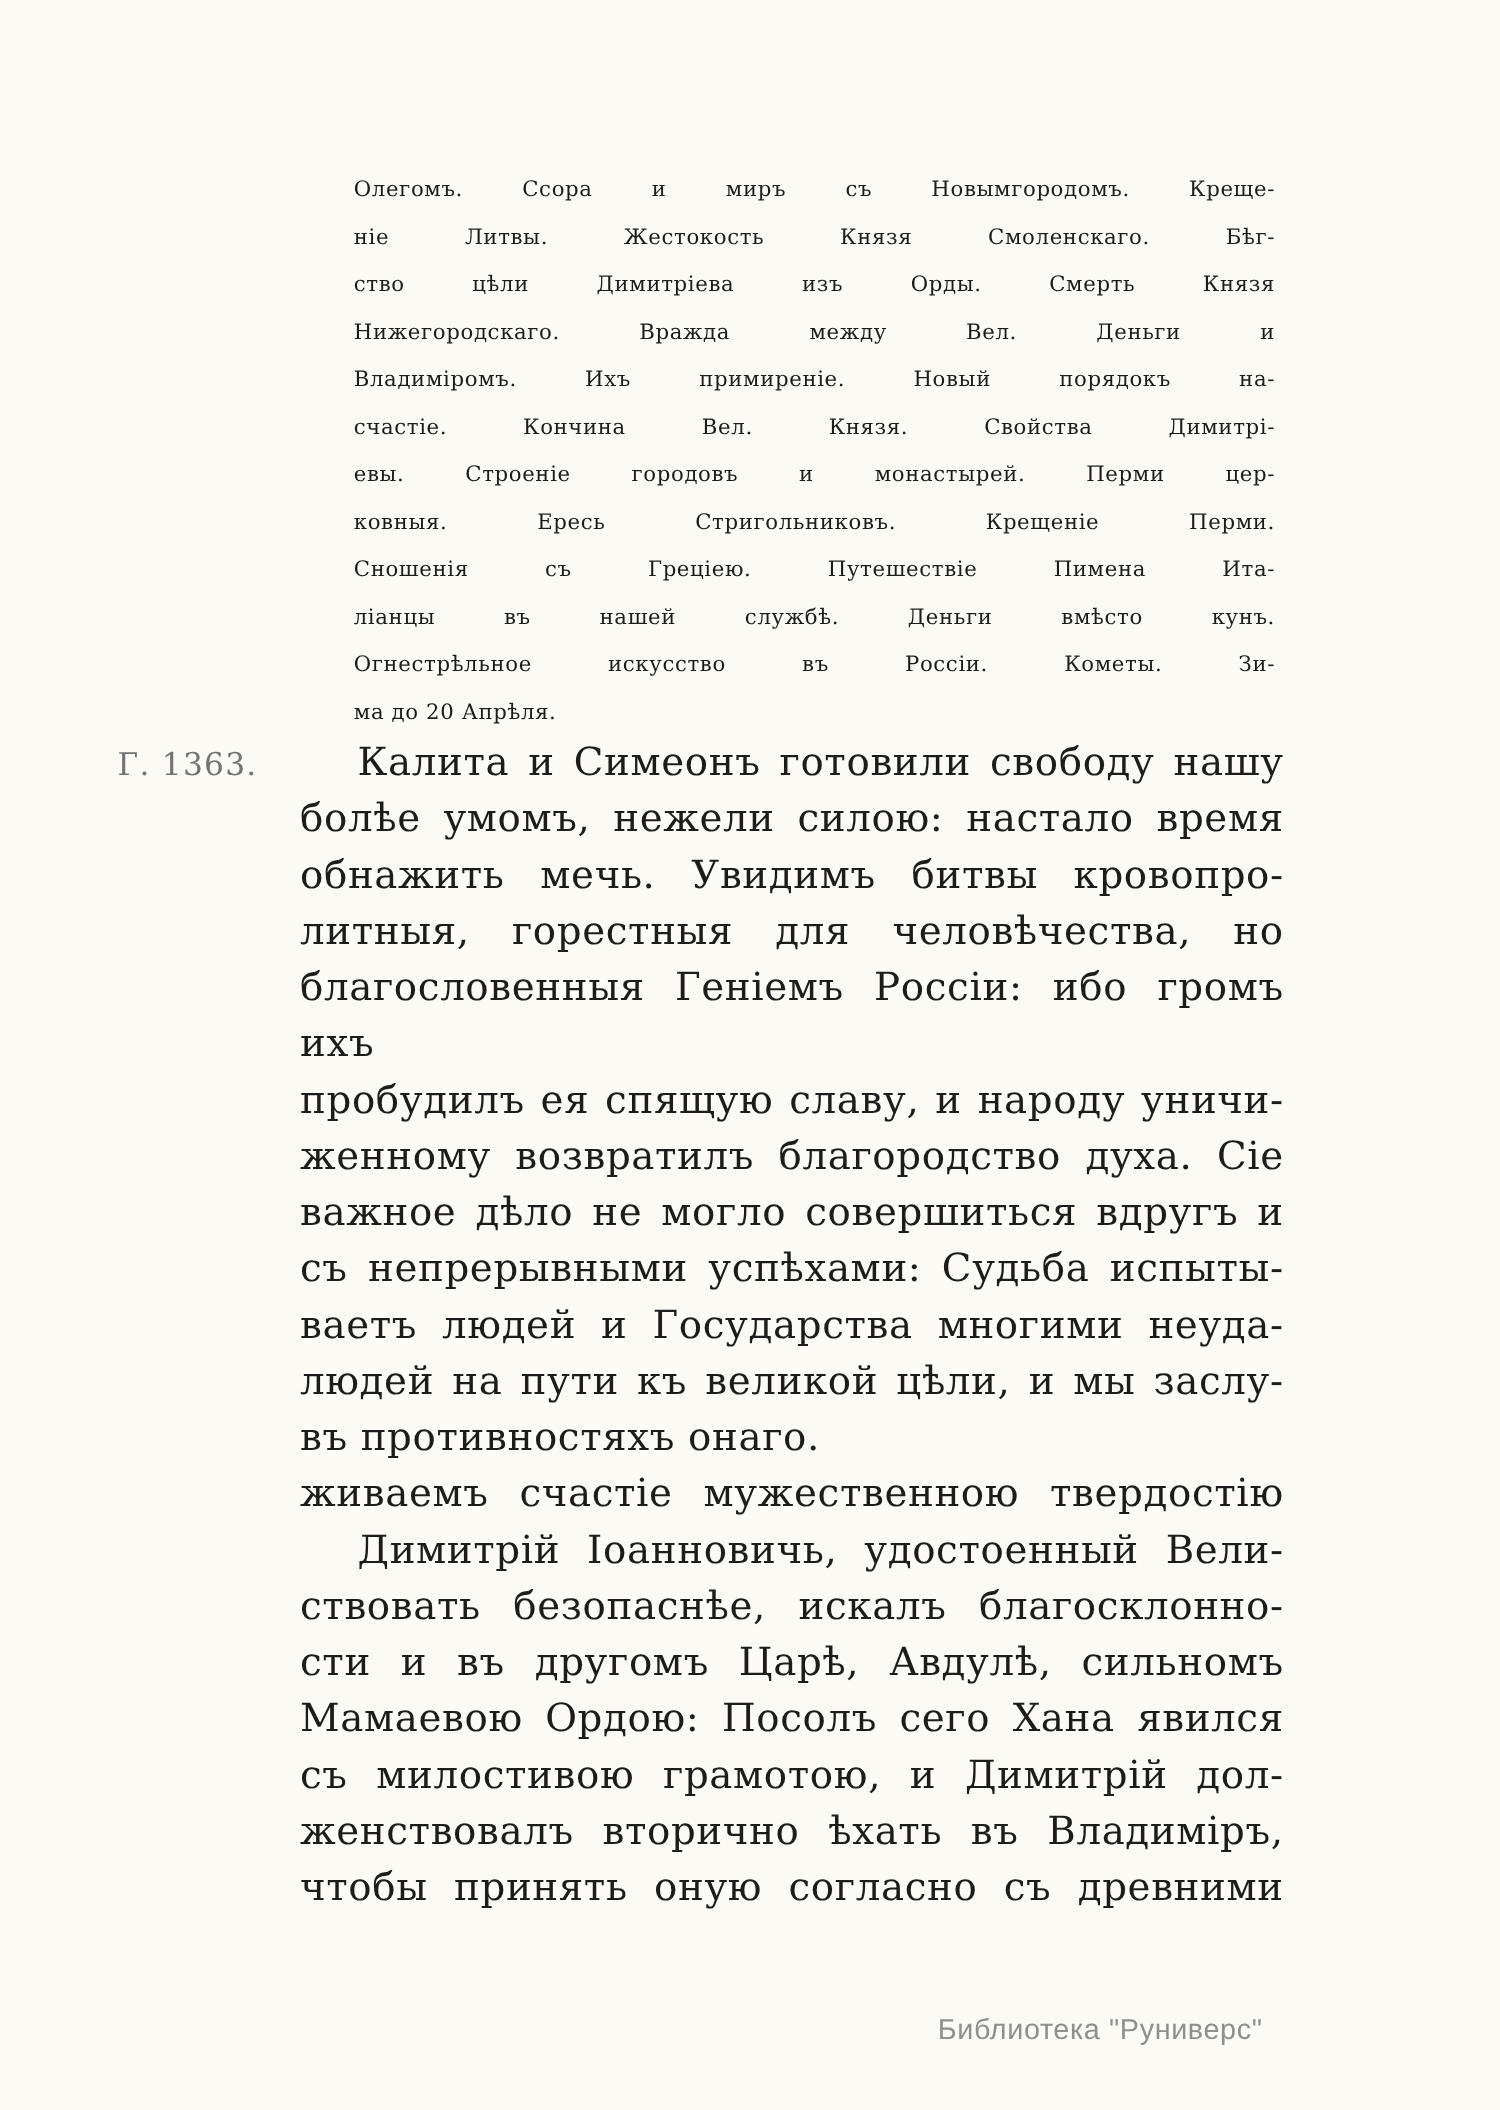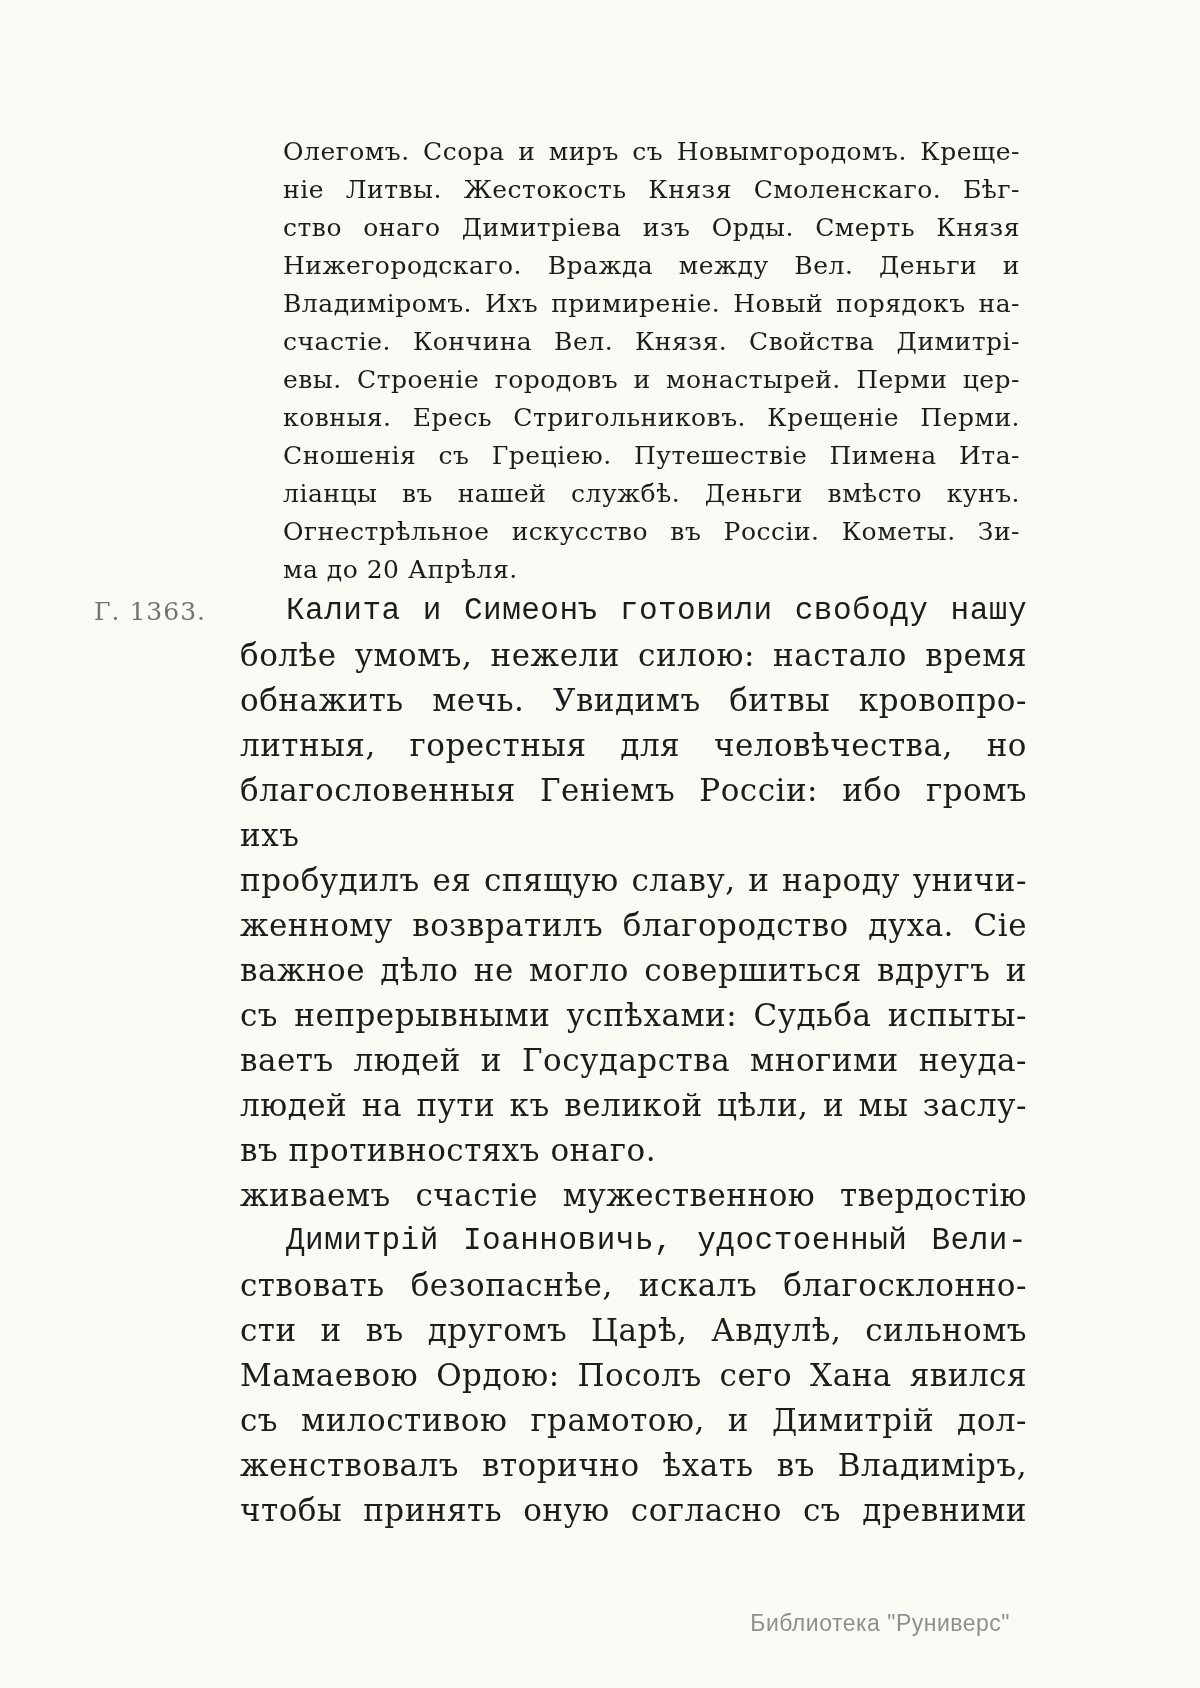--- a/index.html
+++ b/index.html
@@ -16,21 +16,21 @@
     font-family: "DejaVu Serif", serif;
     color: #1d1c1a;
   }
   .summary-block {
     position: absolute;
     left: 283px;
     top: 133px;
     width: 737px;
   }
   .summary-block .line {
-    font-size: 25px;
+    font-size: 17px;
     line-height: 38px;
     letter-spacing: 0.5px;
     text-align: justify;
     text-align-last: justify;
     white-space: normal;
   }
   .margin-note {
     position: absolute;
     left: 94px;
     top: 597px;
@@ -46,21 +46,20 @@
   }
   .para .line {
     font-size: 31px;
     line-height: 45px;
     letter-spacing: 0.5px;
     text-align: justify;
     text-align-last: justify;
   }
   .para .line:first-child {
     text-indent: 46px;
-    font-family: Liberation Mono, monospace;
   }
   
   .last-left .line-last {
     text-align-last: left;
   }
   .watermark {
     position: absolute;
     right: 190px;
     top: 1610px;
     font-family: "Liberation Sans", sans-serif;
@@ -70,21 +69,21 @@
   }
 </style>
 </head>
 <body>
 
 <div class="page">
 
   <div class="summary-block last-left">
       <div class="line">Олегомъ. Ссора и миръ съ Новымгородомъ. Креще-</div>
       <div class="line">ніе Литвы. Жестокость Князя Смоленскаго. Бѣг-</div>
-      <div class="line">ство онаго Димитріева изъ Орды. Смерть Князя</div>
+      <div class="line">ство цѣли Димитріева изъ Орды. Смерть Князя</div>
       <div class="line">Нижегородскаго. Вражда между Вел. Деньги и</div>
       <div class="line">Владиміромъ. Ихъ примиреніе. Новый порядокъ на-</div>
       <div class="line">счастіе. Кончина Вел. Князя. Свойства Димитрі-</div>
       <div class="line">евы. Строеніе городовъ и монастырей. Перми цер-</div>
       <div class="line">ковныя. Ересь Стригольниковъ. Крещеніе Перми.</div>
       <div class="line">Сношенія съ Греціею. Путешествіе Пимена Ита-</div>
       <div class="line">ліанцы въ нашей службѣ. Деньги вмѣсто кунъ.</div>
       <div class="line">Огнестрѣльное искусство въ Россіи. Кометы. Зи-</div>
       <div class="line line-last">ма до 20 Апрѣля.</div>
     </div>

